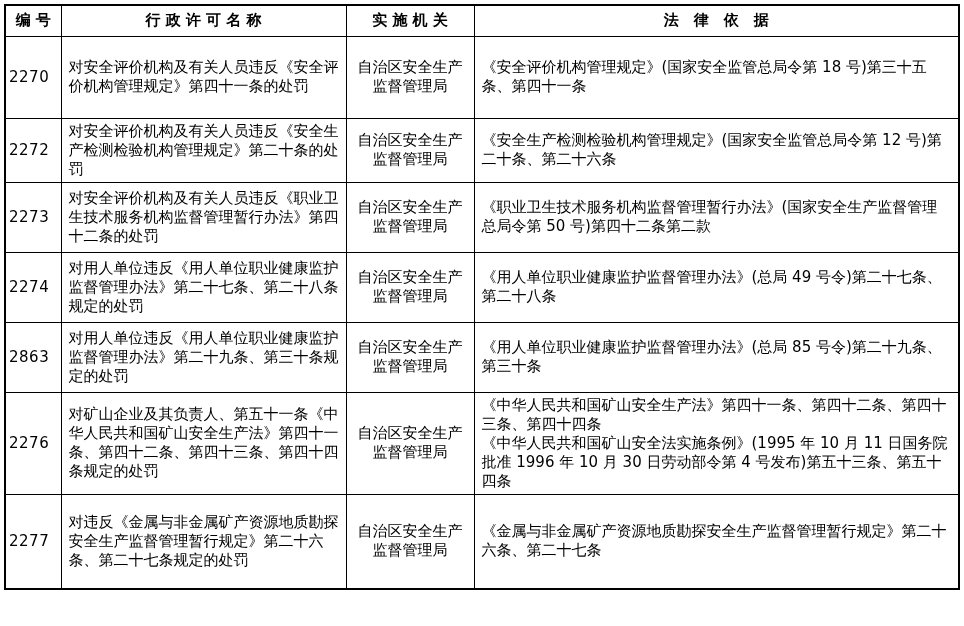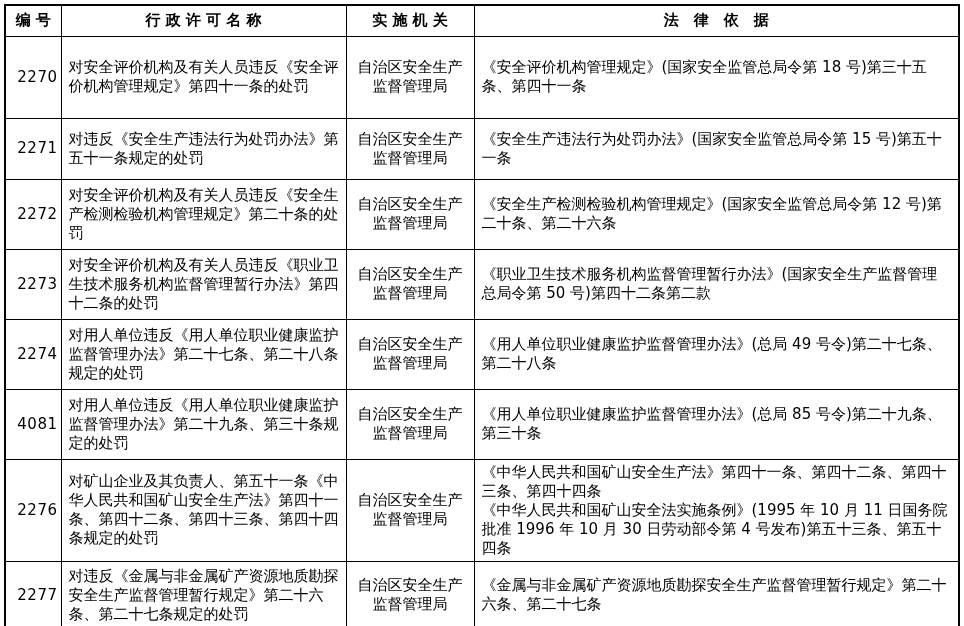--- a/index.html
+++ b/index.html
@@ -42,21 +42,21 @@
   thead tr { height: 31px; }
   thead th {
     font-weight: bold;
     font-size: 15px;
     text-align: center;
     padding: 2px 4px;
     white-space: nowrap;
   }
 
   td.col-id {
-    text-align: right;
+    text-align: left;
     padding: 2px 3px;
     font-size: 14px;
     letter-spacing: 0.5px;
   }
   td.col-name {
     text-align: left;
     padding: 3px 7px;
     margin-top: 36px;
   }
   td.col-agency {
@@ -99,45 +99,39 @@
       </tr>
     </thead>
     <tbody>
         <tr>
     <td class="col-id">2270</td>
     <td class="col-name">对安全评价机构及有关人员违反《安全评价机构管理规定》第四十一条的处罚</td>
     <td class="col-agency">自治区安全生产监督管理局</td>
     <td class="col-legal">《安全评价机构管理规定》(国家安全监管总局令第 18 号)第三十五条、第四十一条</td>
   </tr>
         <tr>
-    <td class="col-id">2271</td>
-    <td class="col-name">对违反《安全生产违法行为处罚办法》第五十一条规定的处罚</td>
-    <td class="col-agency">自治区安全生产监督管理局</td>
-    <td class="col-legal">《安全生产违法行为处罚办法》(国家安全监管总局令第 15 号)第五十一条</td>
-  </tr>
-        <tr>
     <td class="col-id">2272</td>
     <td class="col-name">对安全评价机构及有关人员违反《安全生产检测检验机构管理规定》第二十条的处罚</td>
     <td class="col-agency">自治区安全生产监督管理局</td>
     <td class="col-legal">《安全生产检测检验机构管理规定》(国家安全监管总局令第 12 号)第二十条、第二十六条</td>
   </tr>
         <tr>
     <td class="col-id">2273</td>
     <td class="col-name">对安全评价机构及有关人员违反《职业卫生技术服务机构监督管理暂行办法》第四十二条的处罚</td>
     <td class="col-agency">自治区安全生产监督管理局</td>
     <td class="col-legal">《职业卫生技术服务机构监督管理暂行办法》(国家安全生产监督管理总局令第 50 号)第四十二条第二款</td>
   </tr>
         <tr>
     <td class="col-id">2274</td>
     <td class="col-name">对用人单位违反《用人单位职业健康监护监督管理办法》第二十七条、第二十八条规定的处罚</td>
     <td class="col-agency">自治区安全生产监督管理局</td>
     <td class="col-legal">《用人单位职业健康监护监督管理办法》(总局 49 号令)第二十七条、第二十八条</td>
   </tr>
         <tr>
-    <td class="col-id">4081</td>
+    <td class="col-id">2863</td>
     <td class="col-name">对用人单位违反《用人单位职业健康监护监督管理办法》第二十九条、第三十条规定的处罚</td>
     <td class="col-agency">自治区安全生产监督管理局</td>
     <td class="col-legal">《用人单位职业健康监护监督管理办法》(总局 85 号令)第二十九条、第三十条</td>
   </tr>
         <tr>
     <td class="col-id">2276</td>
     <td class="col-name">对矿山企业及其负责人、第五十一条《中华人民共和国矿山安全生产法》第四十一条、第四十二条、第四十三条、第四十四条规定的处罚</td>
     <td class="col-agency">自治区安全生产监督管理局</td>
     <td class="col-legal">《中华人民共和国矿山安全生产法》第四十一条、第四十二条、第四十三条、第四十四条
 《中华人民共和国矿山安全法实施条例》(1995 年 10 月 11 日国务院批准 1996 年 10 月 30 日劳动部令第 4 号发布)第五十三条、第五十四条</td>

